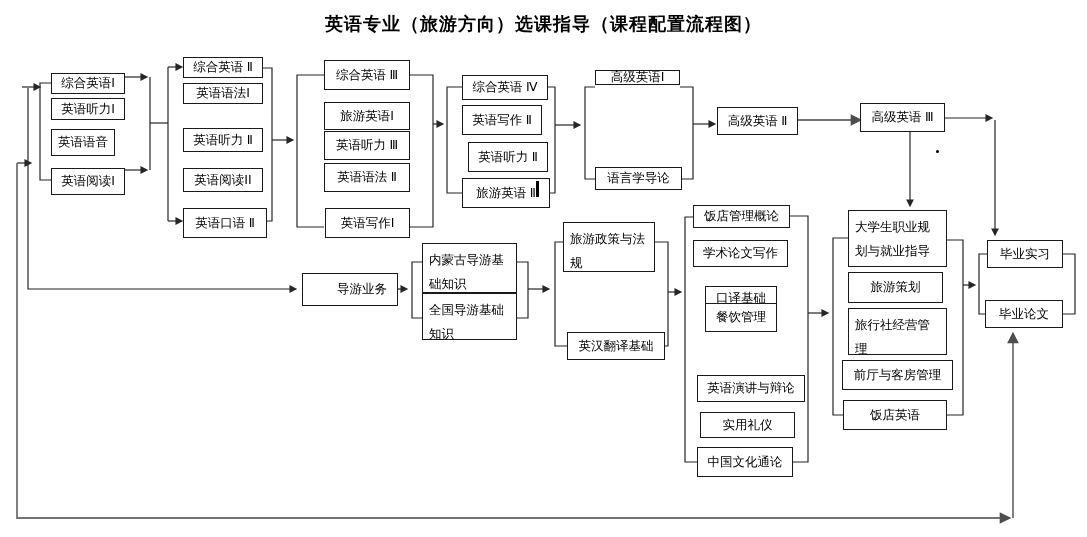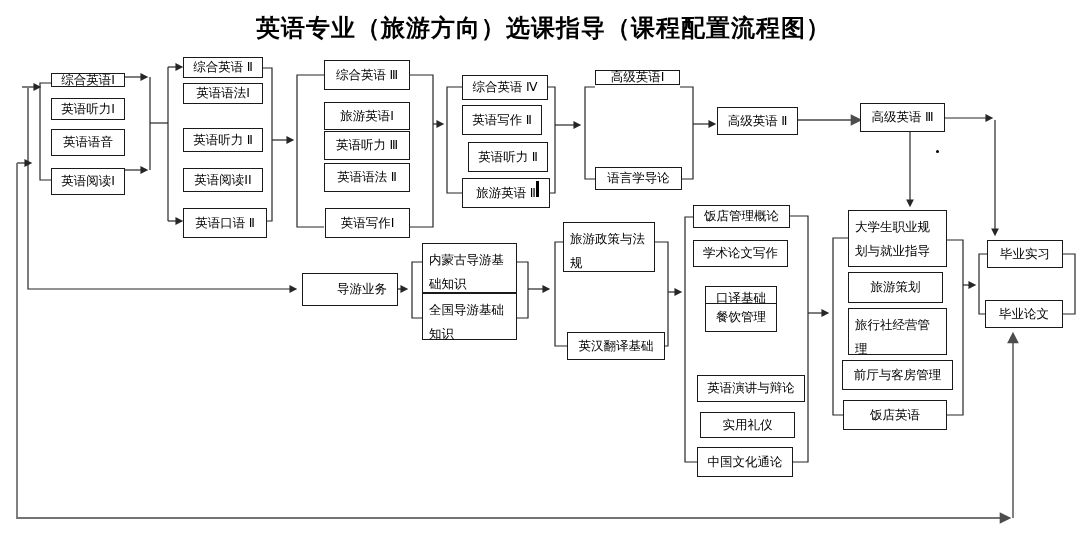--- a/index.html
+++ b/index.html
@@ -3,21 +3,21 @@
 <meta charset="utf-8">
 <style>
   html,body{margin:0;padding:0;}
   body{
     width:1087px;height:537px;position:relative;background:#ffffff;
     font-family:"Liberation Sans","DejaVu Sans",sans-serif;
     overflow:hidden;
   }
   #title{
     position:absolute;left:0;top:12px;width:1087px;text-align:center;
-    font-size:24px;font-weight:bold;color:#000;letter-spacing:1px;
+    font-size:18px;font-weight:bold;color:#000;letter-spacing:1px;
   }
   #edge-layer{position:absolute;left:0;top:0;}
   #node-layer{position:absolute;left:0;top:0;width:1087px;height:537px;}
   .flow-box{
     position:absolute;box-sizing:border-box;border:1px solid #1a1a1a;
     background:#ffffff;color:#000;font-size:12.5px;
     display:flex;align-items:center;justify-content:center;
     text-align:center;line-height:15px;white-space:nowrap;
   }
   .flow-box.wrap{
@@ -82,27 +82,27 @@
       <path d="M808 313 H823" fill="none" stroke="#262626" stroke-width="1.2" marker-end="url(#arrow-dark)"></path>
       <path d="M848 238 H833 V415 H843" fill="none" stroke="#262626" stroke-width="1.2"></path>
       <path d="M947 240 H963 V415 H947" fill="none" stroke="#262626" stroke-width="1.2"></path>
       <path d="M963 285 H970" fill="none" stroke="#262626" stroke-width="1.2" marker-end="url(#arrow-dark)"></path>
       <path d="M987 254 H979 V314 H985" fill="none" stroke="#262626" stroke-width="1.2"></path>
       <path d="M1063 254 H1075 V314 H1063" fill="none" stroke="#262626" stroke-width="1.2"></path>
     </g>
 </svg>
 
 <div id="node-layer">
-    <div class="flow-box" style="left: 51px; top: 73px; width: 74px; height: 14px;">
+    <div class="flow-box" style="left: 51px; top: 73px; width: 74px; height: 21px;">
       <span>综合英语Ⅰ</span>
     </div>
     <div class="flow-box" style="left: 51px; top: 98px; width: 74px; height: 22px;">
       <span>英语听力Ⅰ</span>
     </div>
-    <div class="flow-box" style="left: 51px; top: 129px; width: 74px; height: 27px; justify-content: center;">
+    <div class="flow-box" style="left: 51px; top: 129px; width: 64px; height: 27px; justify-content: center;">
       <span>英语语音</span>
     </div>
     <div class="flow-box" style="left: 51px; top: 168px; width: 74px; height: 27px;">
       <span>英语阅读Ⅰ</span>
     </div>
     <div class="flow-box" style="left: 183px; top: 57px; width: 80px; height: 21px;">
       <span>综合英语 Ⅱ</span>
     </div>
     <div class="flow-box" style="left: 183px; top: 83px; width: 80px; height: 21px;">
       <span>英语语法Ⅰ</span>

